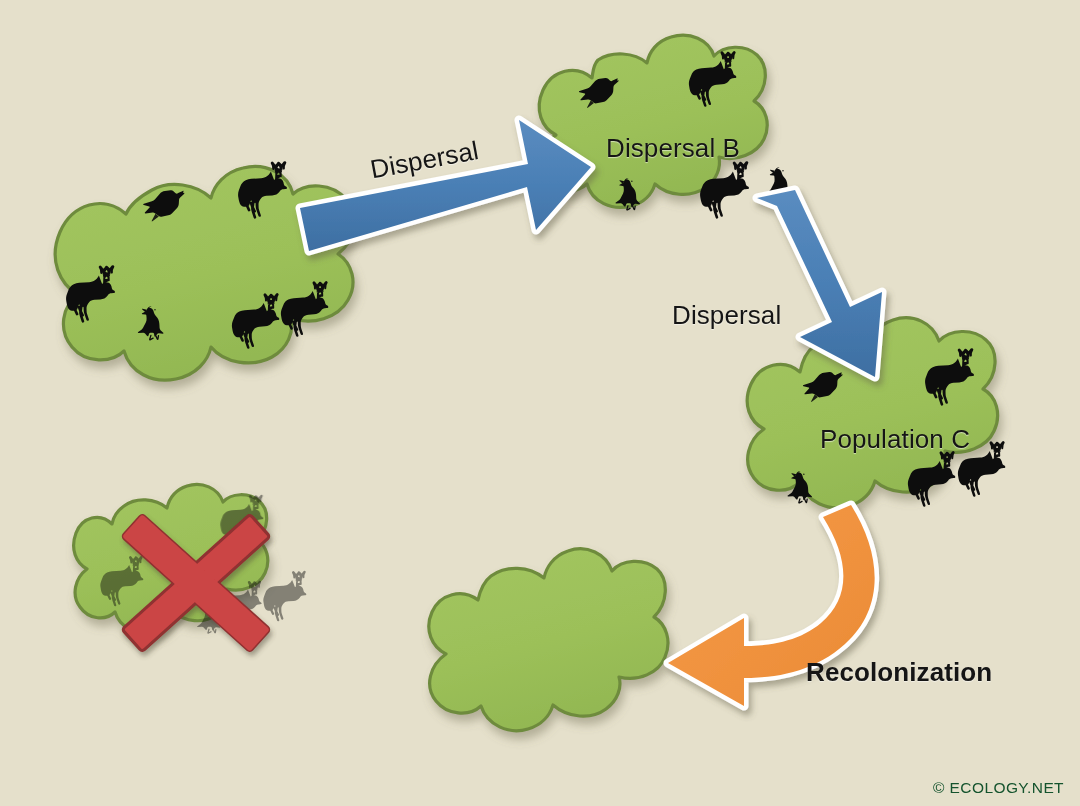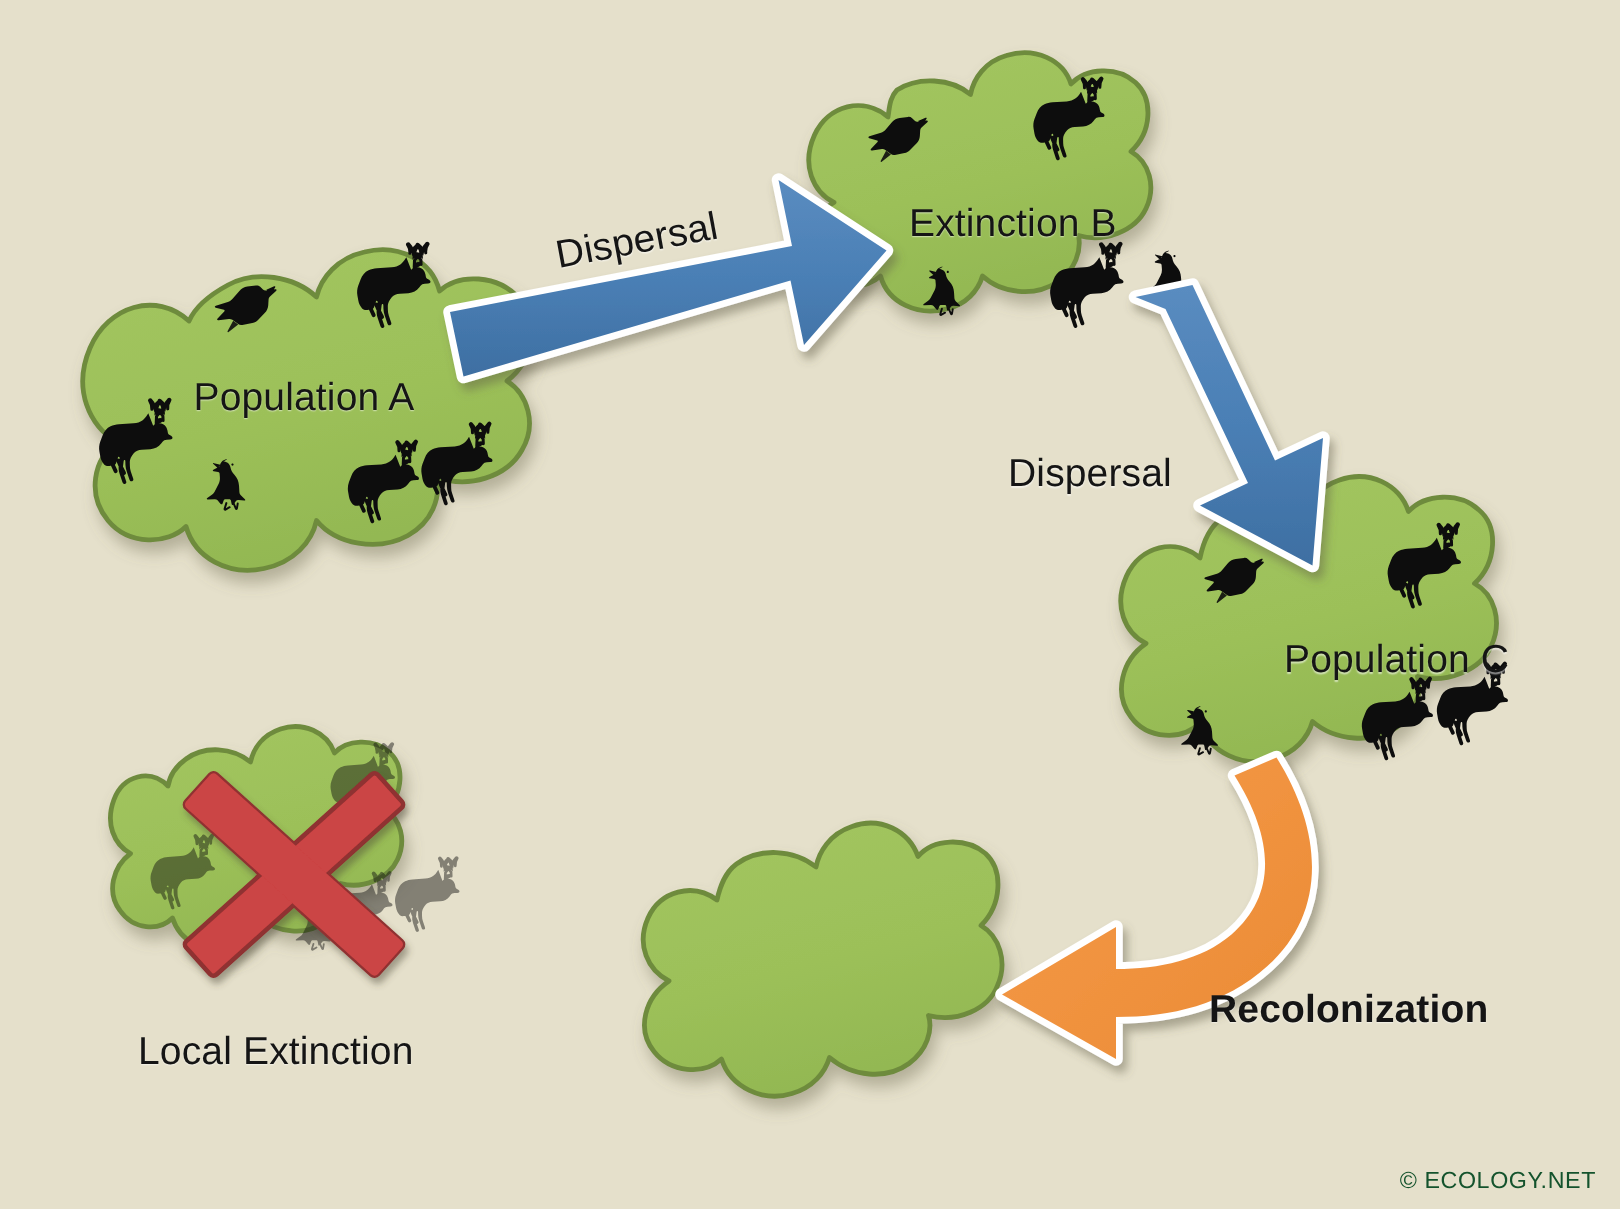--- a/index.html
+++ b/index.html
@@ -15,21 +15,21 @@
     position:absolute;
     color:#151515;
     font-size:26px;
     font-weight:400;
     white-space:nowrap;
     letter-spacing:.1px;
     text-shadow:0 1px 1px rgba(255,255,255,.55);
   }
   #lbl-pop-a{left:129px;top:249px;}
   #lbl-pop-b{left:606px;top:133px;}
-  #lbl-pop-c{left:820px;top:424px;margin-left:36px;}
+  #lbl-pop-c{left:820px;top:424px;}
   #lbl-extinct{left:92px;top:685px;}
   #lbl-disp1{left:368px;top:155px;transform:rotate(-10.5deg);transform-origin:left top;}
   #lbl-disp2{left:672px;top:300px;}
   #lbl-recol{left:806px;top:657px;font-weight:bold;}
   #credit{
     position:absolute;right:16px;bottom:9px;
     font-size:15.5px;color:#14532d;letter-spacing:.4px;
   }
 </style>
 </head>
@@ -209,23 +209,21 @@
     <path d="M851,505
          C883,556 884,609 845,644
          C816,670 781,678 744,678
          L744,706 L668,663 L744,618 L744,646
          C773,646 801,640 821,623
          C851,597 850,560 823,517 Z" fill="url(#orangeGrad)"></path>
   </g>
 
 </svg>
 
-<div class="lbl" id="lbl-pop-a">Population A</div>
-<div class="lbl" id="lbl-pop-b">Extinction B</div>
+<div class="lbl" id="lbl-pop-b">Dispersal B</div>
 <div class="lbl" id="lbl-pop-c">Population C</div>
-<div class="lbl" id="lbl-extinct">Local Extinction</div>
 <div class="lbl" id="lbl-disp1">Dispersal</div>
 <div class="lbl" id="lbl-disp2">Dispersal</div>
 <div class="lbl" id="lbl-recol">Recolonization</div>
 
 <div id="credit">© ECOLOGY.NET</div>
 
 </div>
 
 </body></html>

